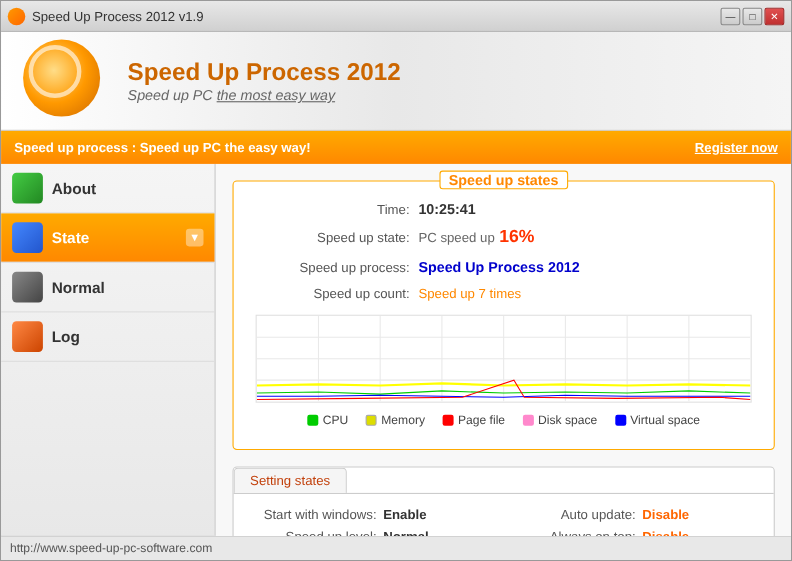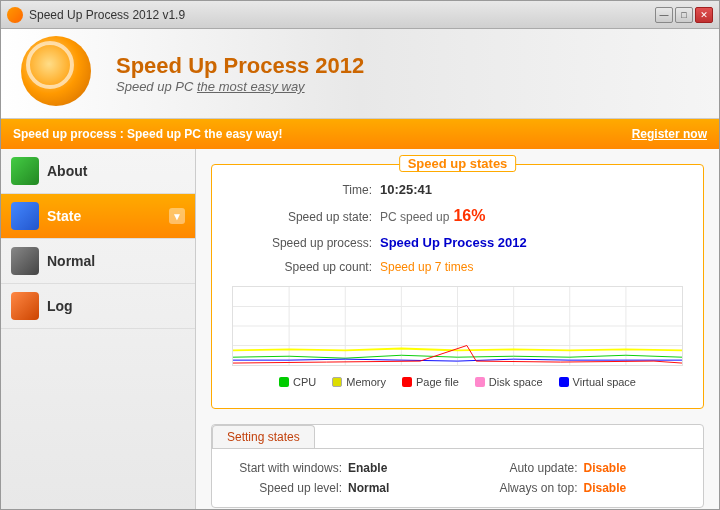--- a/index.html
+++ b/index.html
@@ -522,14 +522,17 @@
               <span class="setting-val disable">Disable</span>
             </div>
           </div>
         </div>
 
       </div>
 
     </div>
   </div>
 
+  <div class="statusbar">
+    <span class="statusbar-text">http://www.speed-up-pc-software.com</span>
+  </div>
 
 </div>
 
 </body></html>

